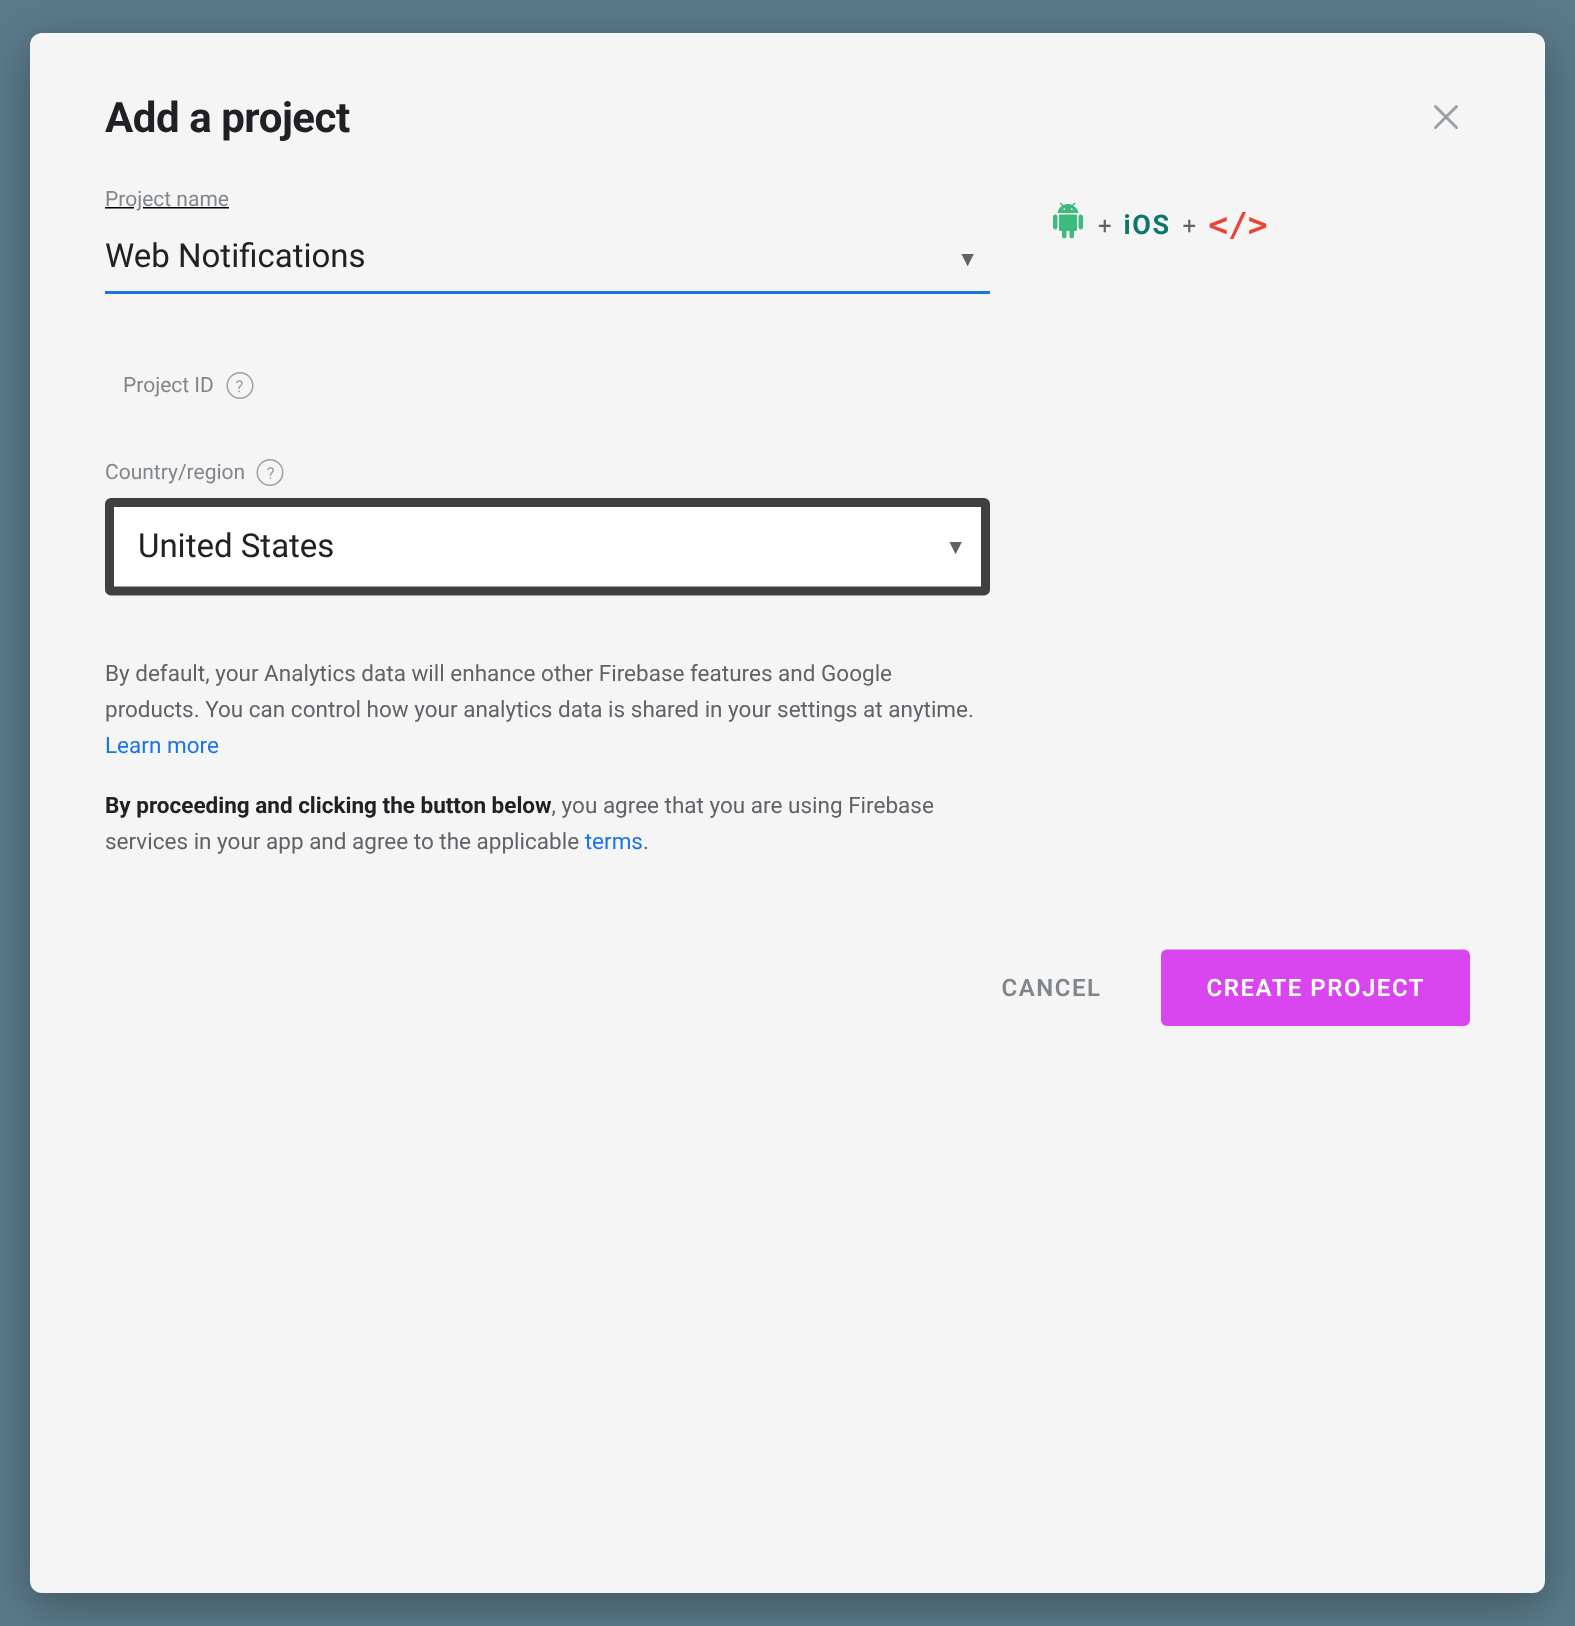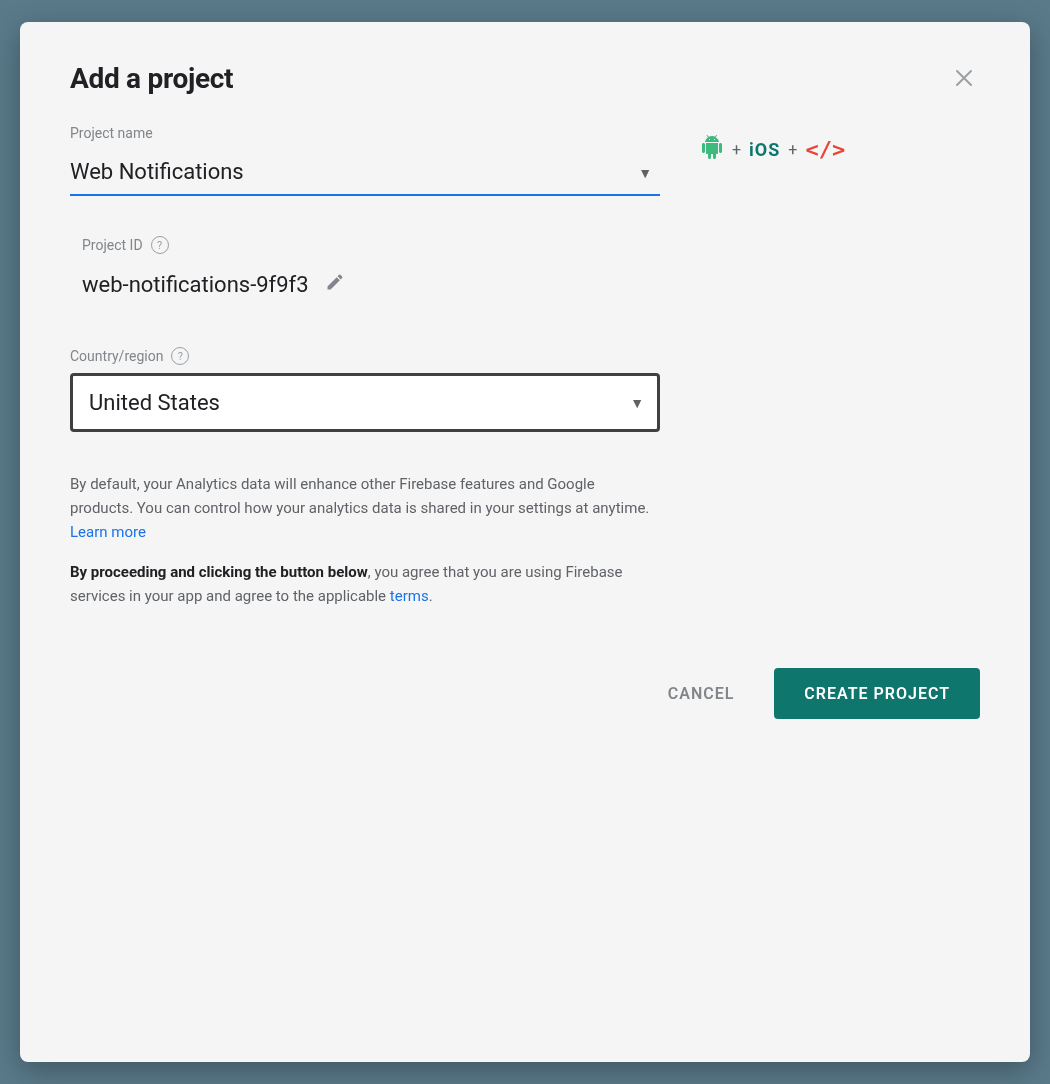--- a/index.html
+++ b/index.html
@@ -204,21 +204,21 @@
       position: relative;
       max-width: 620px;
     }
 
     .country-select {
       width: 100%;
       padding: 14px 16px;
       font-size: 22px;
       color: #202124;
       background: white;
-      border: 3px solid #404040;
+      border: 6px solid #404040;
       border-radius: 4px;
       appearance: none;
       -webkit-appearance: none;
       cursor: pointer;
       font-family: inherit;
       outline: none;
     }
 
     .select-arrow {
       position: absolute;
@@ -277,36 +277,37 @@
       font-size: 16px;
       font-weight: 600;
       color: #80868b;
       cursor: pointer;
       letter-spacing: 1px;
       font-family: inherit;
       text-transform: uppercase;
     }
 
     .create-btn {
-      background: #0f766e;
+      background: #d946ef;
       border: none;
       padding: 16px 30px;
       font-size: 16px;
       font-weight: 600;
       color: white;
       cursor: pointer;
       border-radius: 4px;
       letter-spacing: 1px;
       font-family: inherit;
       text-transform: uppercase;
     }
 
     .project-name-section {
-      margin-bottom: 0;
+      margin-bottom: 12px;
       max-width: 620px;
+      text-decoration: underline;
     }
   </style>
 </head>
 <body>
 
 <div class="dialog-overlay">
   <div class="dialog">
 
     <div class="dialog-header">
       <h1 class="dialog-title">Add a project</h1>
@@ -329,28 +330,20 @@
             <span class="input-dropdown-arrow">▼</span>
           </div>
         </div>
 
         <div class="section-divider"></div>
 
         <div class="project-id-section">
           <div class="field-label">
             <span>Project ID</span>
             <span class="help-circle">?</span>
-          </div>
-          <div class="project-id-value">
-            <span>web-notifications-9f9f3</span>
-            <span class="edit-icon">
-              <svg width="20" height="20" viewBox="0 0 24 24" fill="#80868b" xmlns="http://www.w3.org/2000/svg">
-                <path d="M3 17.25V21h3.75L17.81 9.94l-3.75-3.75L3 17.25zM20.71 7.04c.39-.39.39-1.02 0-1.41l-2.34-2.34c-.39-.39-1.02-.39-1.41 0l-1.83 1.83 3.75 3.75 1.83-1.83z"></path>
-              </svg>
-            </span>
           </div>
         </div>
 
         <div class="country-section">
           <div class="field-label">
             <span>Country/region</span>
             <span class="help-circle">?</span>
           </div>
           <div class="country-select-wrapper">
             <select class="country-select">

